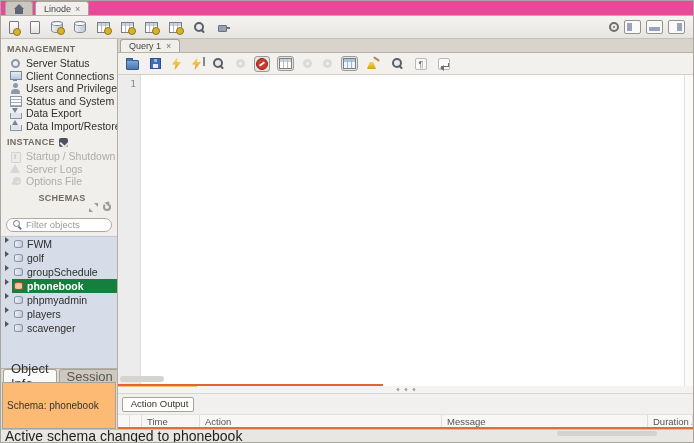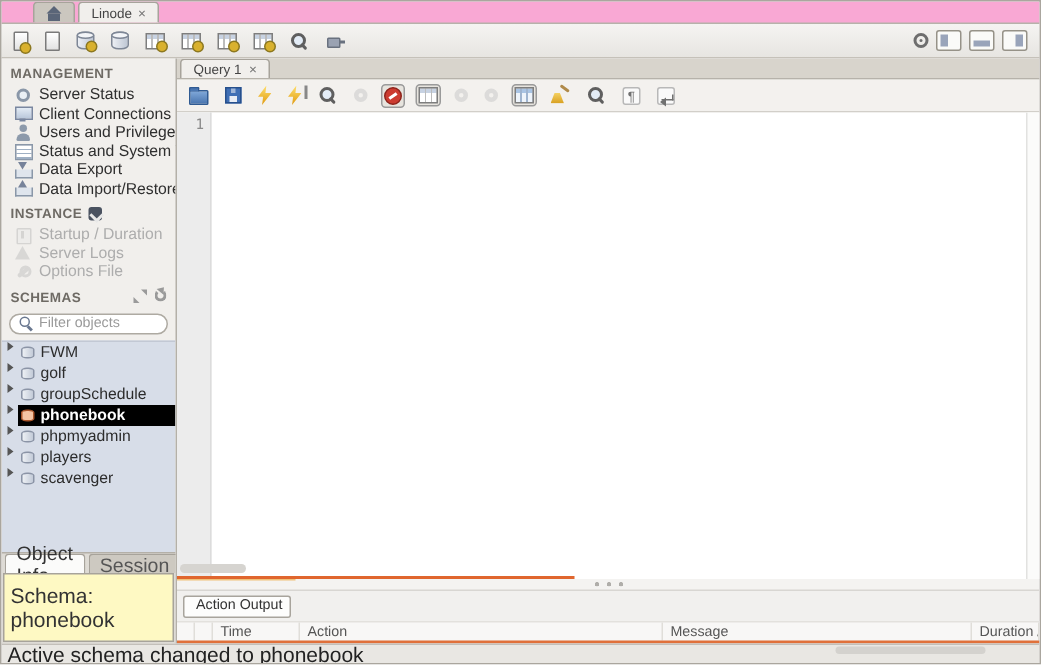--- a/index.html
+++ b/index.html
@@ -3,22 +3,22 @@
 <meta charset="utf-8">
 <style>
   * { box-sizing: border-box; margin: 0; padding: 0; }
   html,body { background:#fff; }
   body { font-family: "Liberation Sans", sans-serif; font-size: 11px; color:#333; }
 
   .app { position:relative; width:694px; height:443px; background:#ececea;
          border:1px solid #aaa69e; overflow:hidden; display:flex; flex-direction:column; }
 
   
-  .top-tabbar { height:15px; background:#f9a8d4; border-bottom:1px solid #b6b2aa;
-                display:flex; align-items:flex-end; padding-left:21px; flex:0 0 auto; }
+  .top-tabbar { height:15px; background:#ec4899; border-bottom:1px solid #b6b2aa;
+                display:flex; align-items:flex-end; padding-left:4px; flex:0 0 auto; }
   .top-tab { height:14px; display:flex; align-items:center; gap:4px; padding:0 8px;
              font-size:9px; color:#444; background:#cbc7bf; border:1px solid #a7a39b;
              border-bottom:none; border-radius:3px 3px 0 0; margin-right:2px; }
   .top-tab.active { background:#f1efec; }
   .i-home { width:10px; height:10px; position:relative; display:inline-block; }
   .i-home::before { content:""; position:absolute; left:1px; bottom:0; width:8px; height:5px; background:#5a6578; }
   .i-home::after  { content:""; position:absolute; left:0; top:0; border-left:5px solid transparent;
                     border-right:5px solid transparent; border-bottom:5px solid #5a6578; }
   .tab-close { color:#777; font-size:9px; cursor:default; }
 
@@ -104,21 +104,21 @@
   .mi-warning::before { content:""; position:absolute; left:0; top:1px; border-left:5px solid transparent;
                         border-right:5px solid transparent; border-bottom:9px solid #c4c4c4; }
   .mi-wrench::before { content:""; position:absolute; left:1px; top:4px; width:9px; height:3px;
                        background:#c4c4c4; border-radius:2px; transform:rotate(-40deg); }
   .mi-wrench::after { content:""; position:absolute; right:0; top:1px; width:4px; height:4px;
                       border:2px solid #c4c4c4; border-radius:50%; }
   .mi-instance { width:9px; height:9px; background:#4a5260; border-radius:2px; margin-left:4px; position:relative; }
   .mi-instance::after { content:""; position:absolute; left:2px; top:2px; width:5px; height:5px;
                         border-left:2px solid #e8e8e8; border-bottom:2px solid #e8e8e8; transform:rotate(-45deg); }
 
-  .schemas-headerbar { display:flex; align-items:center; }
+  .schemas-headerbar { display:flex; align-items:center;flex-direction:column; }
   .sh-icons { margin-left:auto; display:flex; gap:5px; padding-right:6px; }
   .mi-expand { width:9px; height:9px; position:relative; }
   .mi-expand::before { content:""; position:absolute; right:0; top:0; border-top:4px solid #9a9a9a;
                        border-left:4px solid transparent; }
   .mi-expand::after { content:""; position:absolute; left:0; bottom:0; border-bottom:4px solid #9a9a9a;
                       border-right:4px solid transparent; }
   .mi-refresh { width:8px; height:8px; border:2px solid #9a9a9a; border-top-color:transparent;
                 border-radius:50%; position:relative; }
   .mi-refresh::after { content:""; position:absolute; top:-4px; right:-2px; border-left:3px solid transparent;
                        border-right:3px solid transparent; border-bottom:4px solid #9a9a9a; transform:rotate(40deg); }
@@ -138,33 +138,33 @@
   .schema-list { flex:1 1 auto; background:#d7dde8; border-top:1px solid #c2c8d4; overflow:hidden; }
   .schema-row { display:flex; align-items:flex-start; height:14px; cursor:default; }
   .exp { width:11px; flex:0 0 auto; display:flex; justify-content:center; }
   .exp::after { content:""; border-left:4px solid #555; border-top:3px solid transparent;
                 border-bottom:3px solid transparent; }
   .row-hl { flex:1 1 auto; display:flex; align-items:center; gap:4px; height:100%; padding-left:2px;
             white-space:nowrap; overflow:hidden; }
   .s-cyl { width:9px; height:8px; border:1px solid #8b94a6; border-radius:4px/2px;
            background:linear-gradient(90deg,#eef1f5,#c3cbd8); flex:0 0 auto; }
   .s-label { font-size:10.5px; color:#2c2c2c; }
-  .schema-row.selected .row-hl { background:#000000; }
+  .schema-row.selected .row-hl { background:#15803d; }
   .schema-row.selected .s-label { color:#fff; font-weight:bold; }
   .schema-row.selected .s-cyl { background:#f4c4a4; border-color:#a8542a; }
 
   .object-info { flex:0 0 auto; height:61px; background:#dedbd5; border-top:1px solid #b4b0a8;
                  display:flex; flex-direction:column; }
   .oi-tabs { display:flex; align-items:flex-end; height:14px; padding-left:2px; gap:2px; }
   .oi-tab { height:13px; padding:0 7px; font-size:13px; color:#555; background:#cdc9c1;
             border:1px solid #a7a39b; border-bottom:none; border-radius:3px 3px 0 0;
             display:flex; align-items:center; }
   .oi-tab.active { background:#fbfbfa; color:#333; }
-  .oi-content { flex:1 1 auto; background:#fef9c3; border:1px solid #a7a39b; margin:0 1px 1px 1px;
-                font-size:14px; color:#333; padding:6px 4px; }
+  .oi-content { flex:1 1 auto; background:#fdba74; border:1px solid #a7a39b; margin:0 1px 1px 1px;
+                font-size:10px; color:#333; padding:17px 4px; }
 
   
   .editor-col { flex:1 1 auto; display:flex; flex-direction:column; min-width:0; background:#f1f0ee; }
   .query-tabbar { height:14px; background:#d8d4cc; border-bottom:1px solid #b6b2aa;
                   display:flex; align-items:flex-end; padding-left:2px; flex:0 0 auto; }
   .query-tab { height:13px; display:flex; align-items:center; gap:5px; padding:0 8px;
                font-size:9px; color:#444; background:#f1efec; border:1px solid #a7a39b;
                border-bottom:none; border-radius:3px 3px 0 0; }
 
   .editor-toolbar { height:22px; background:#f3f1ee; border-bottom:1px solid #d2cfc9;
@@ -324,21 +324,21 @@
         <span class="mi mi-tray up"></span>
         <span>Data Import/Restore</span>
       </div>
 
       <div class="side-section-header">
         <span>INSTANCE</span>
         <span class="mi-instance"></span>
       </div>
       <div class="side-item disabled">
         <span class="mi mi-power"></span>
-        <span>Startup / Duration</span>
+        <span>Startup / Shutdown</span>
       </div>
       <div class="side-item disabled">
         <span class="mi mi-warning"></span>
         <span>Server Logs</span>
       </div>
       <div class="side-item disabled">
         <span class="mi mi-wrench"></span>
         <span>Options File</span>
       </div>
 

